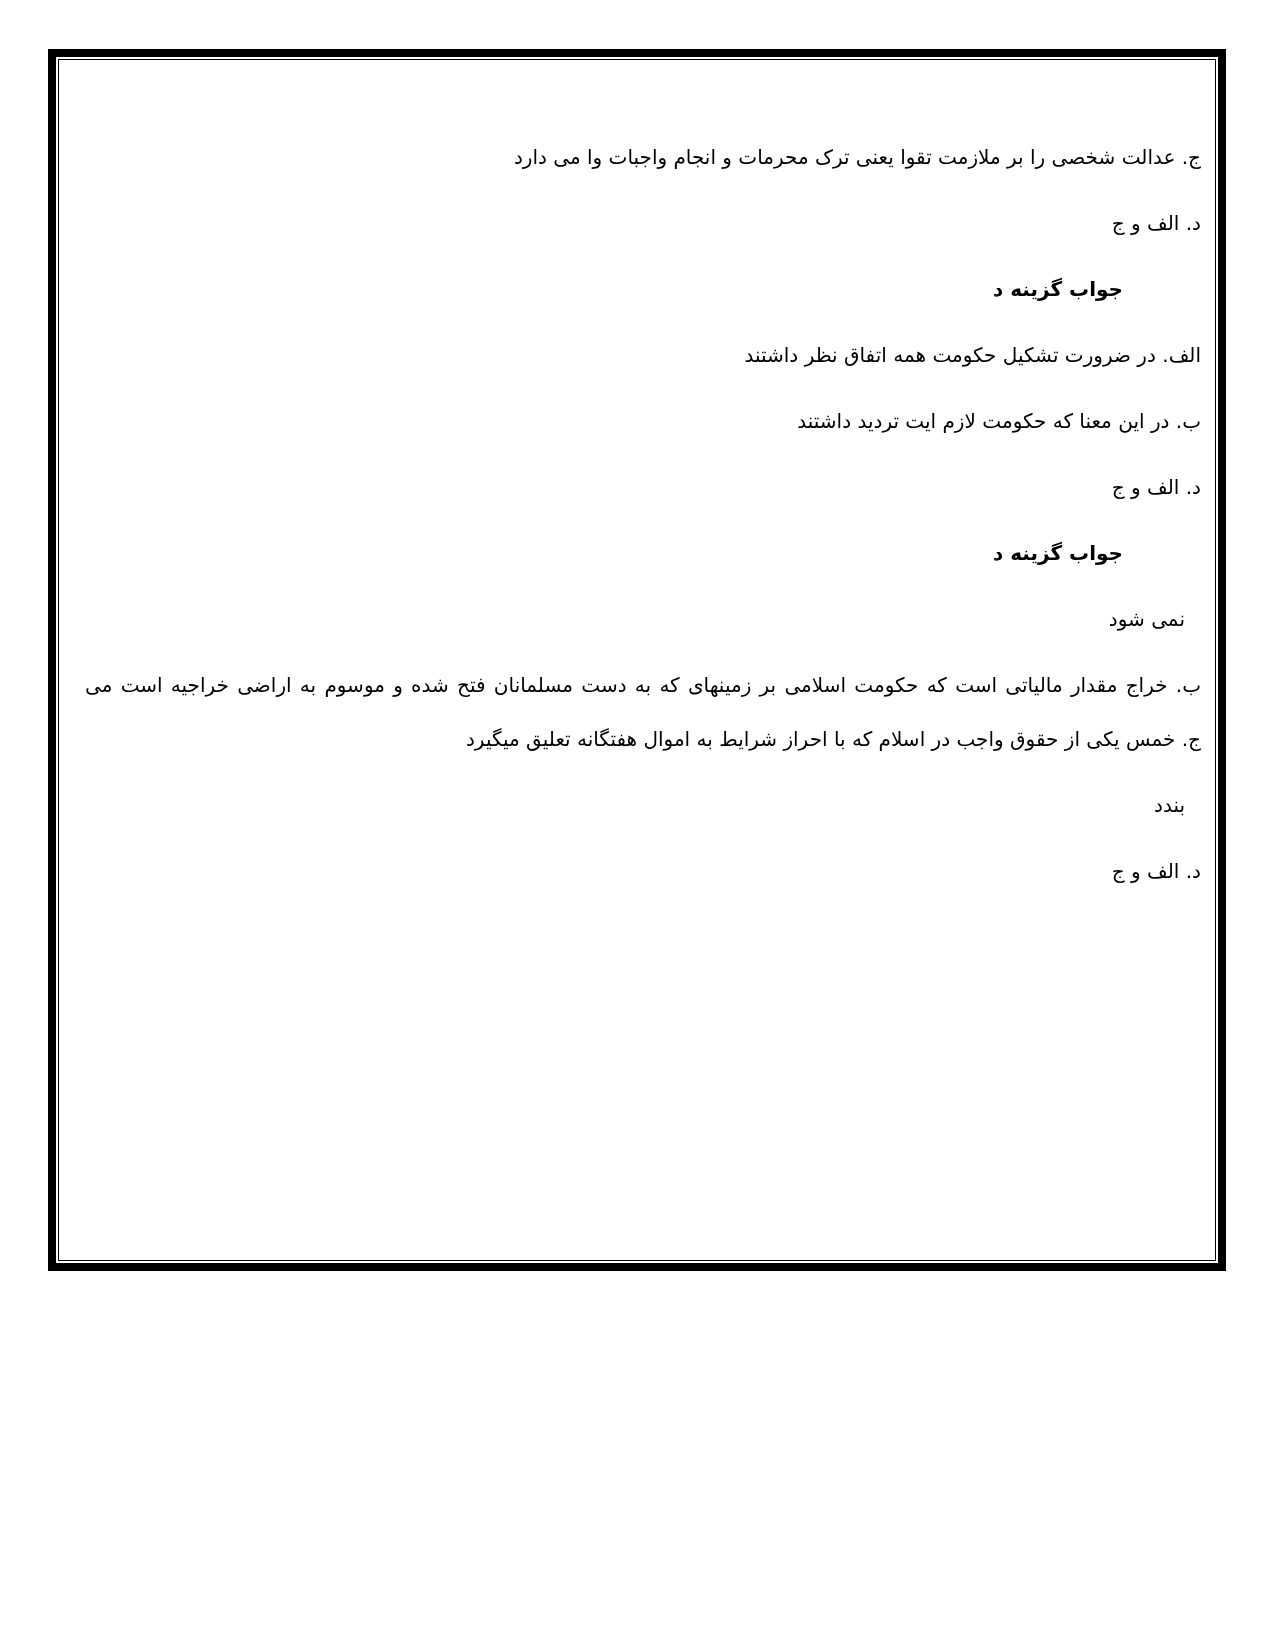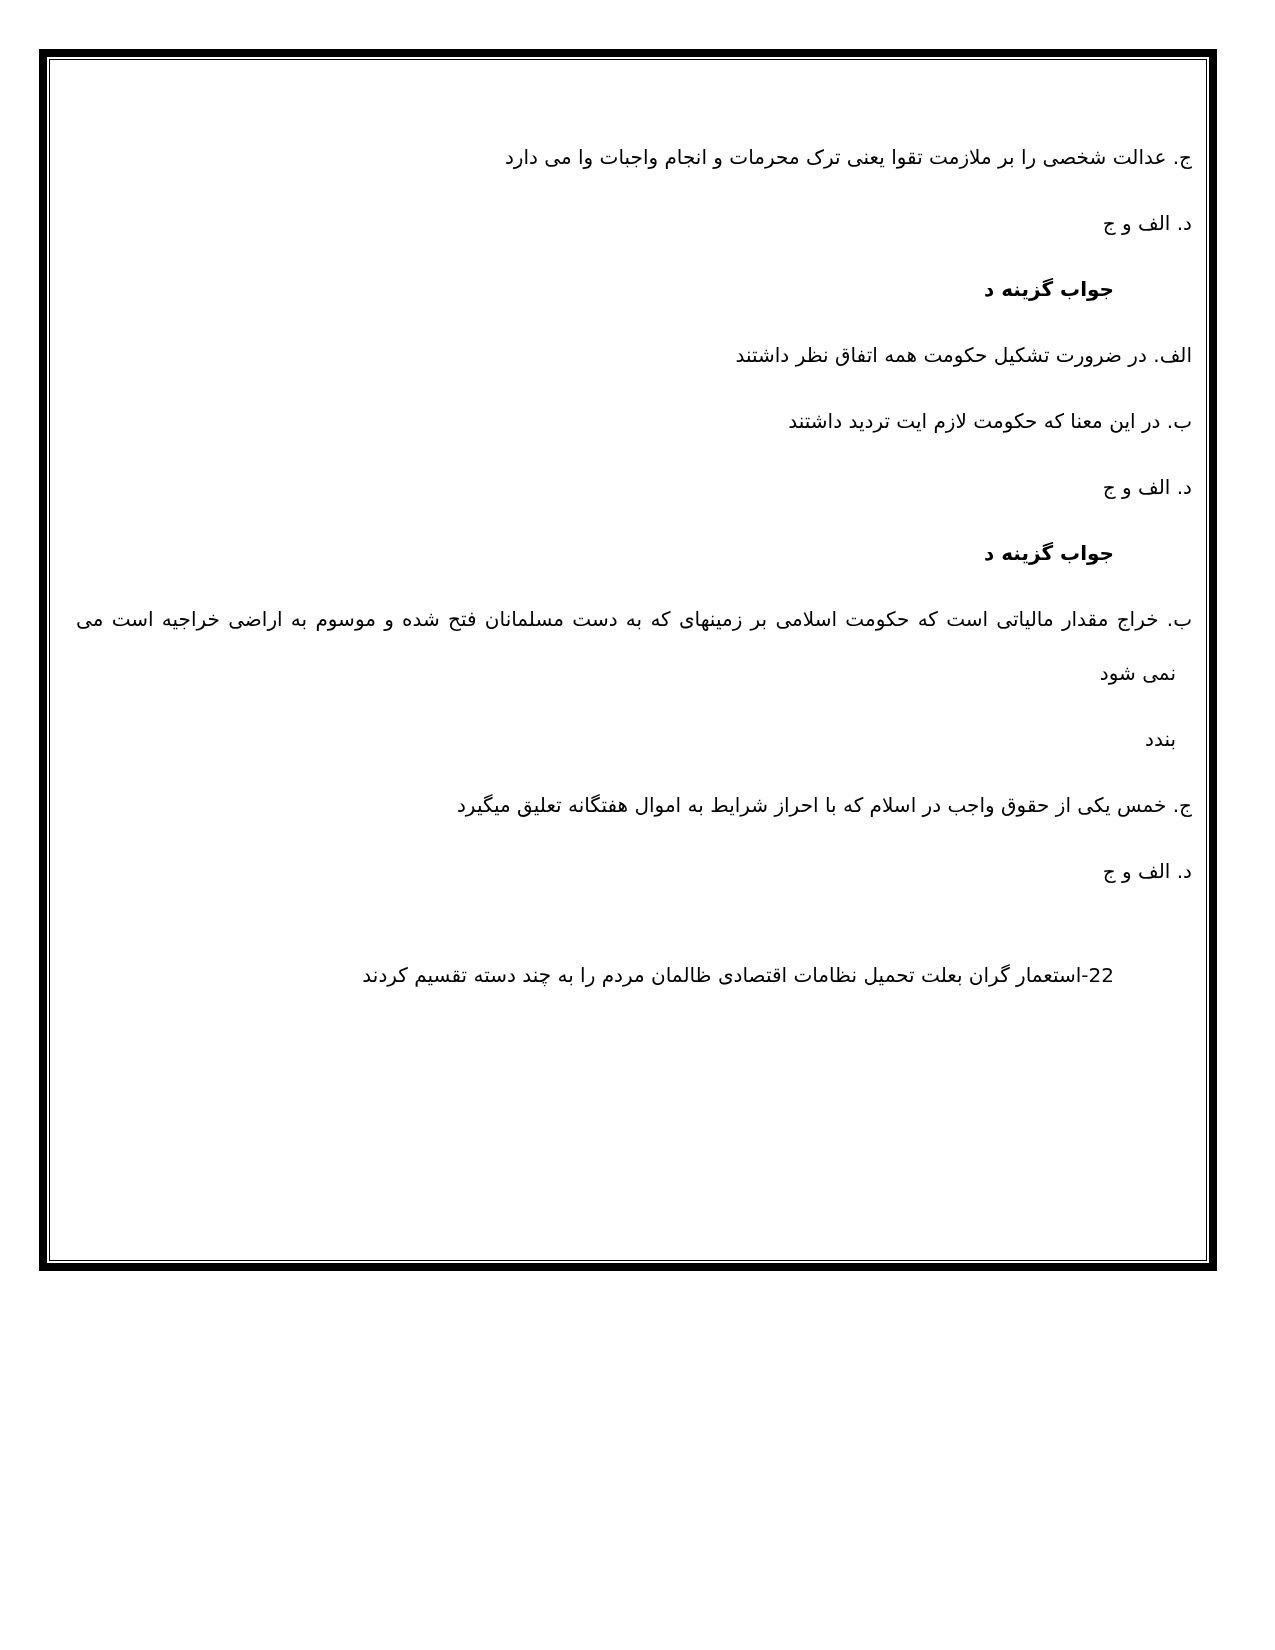--- a/index.html
+++ b/index.html
@@ -11,21 +11,21 @@
     position: relative;
     width: 1275px;
     height: 1650px;
     background: #ffffff;
     font-family: "DejaVu Sans", sans-serif;
     color: #000000;
     overflow: hidden;
   }
   .frame-outer {
     position: absolute;
-    left: 39px;
+    left: 48px;
     top: 49px;
     width: 1178px;
     height: 1222px;
     border: 8px solid #000000;
     box-sizing: border-box;
   }
   .frame-inner {
     position: absolute;
     inset: 2px;
     border: 1px solid #000000;
@@ -74,24 +74,23 @@
 
         <p class="para">ج. عدالت شخصی را بر ملازمت تقوا یعنی ترک محرمات و انجام واجبات وا می دارد</p>
         <p class="para">د. الف و ج</p>
         <p class="para answer">جواب گزینه د</p>
 
         <p class="para">الف. در ضرورت تشکیل حکومت همه اتفاق نظر داشتند</p>
         <p class="para">ب. در این معنا که حکومت لازم ایت تردید داشتند</p>
         <p class="para">د. الف و ج</p>
         <p class="para answer">جواب گزینه د</p>
 
+        <p class="para cont">نمی شود</p>
         <p class="para jline">ب. خراج مقدار مالیاتی است که حکومت اسلامی بر زمینهای که به دست مسلمانان فتح شده و موسوم به اراضی خراجیه است می</p>
-        <p class="para cont">نمی شود</p>
+        <p class="para">ج. خمس یکی از حقوق واجب در اسلام که با احراز شرایط به اموال هفتگانه تعلیق میگیرد</p>
         <p class="para cont">بندد</p>
-        <p class="para">ج. خمس یکی از حقوق واجب در اسلام که با احراز شرایط به اموال هفتگانه تعلیق میگیرد</p>
         <p class="para">د. الف و ج</p>
 
-        <p class="para question">22-استعمار گران بعلت تحمیل نظامات اقتصادی ظالمان مردم را به چند دسته تقسیم کردند</p>
 
       </div>
     </div>
   </div>
 </div>
 
 </body></html>

